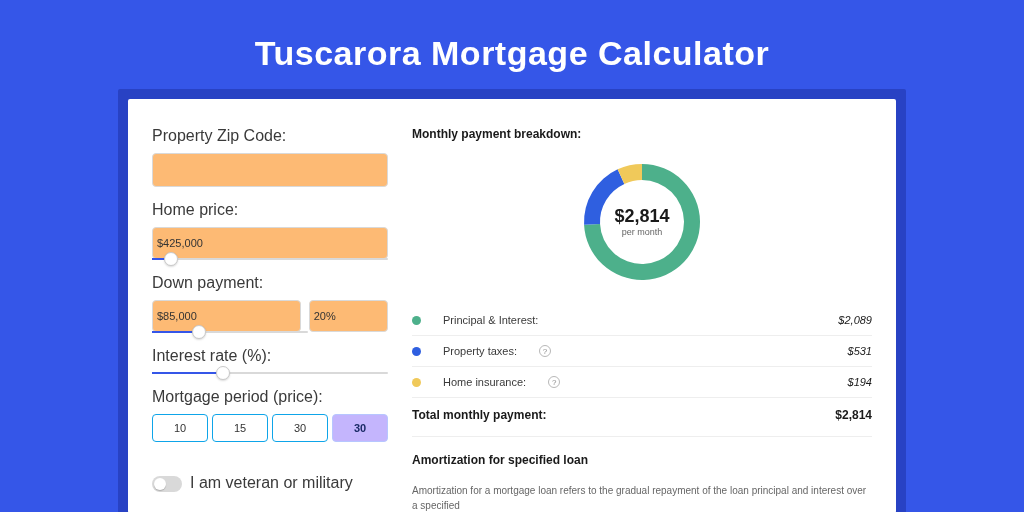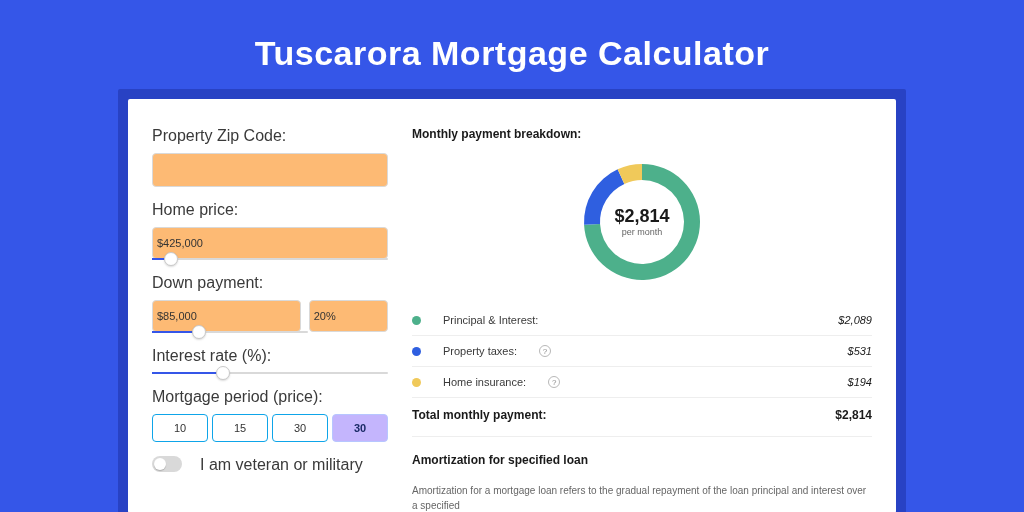--- a/index.html
+++ b/index.html
@@ -85,21 +85,21 @@
     text-align: center;
     cursor: pointer;
     color: #333;
   }
   .period-btn.active {
     background: #c4b5fd;
     border-color: #b7c6ff;
     color: #1a2a66;
     font-weight: 700;
   }
-  .toggle-row { display: flex; align-items: flex-start; gap: 18px; margin-top: 14px; }
+  .toggle-row { display: flex; align-items: flex-end; gap: 8px; margin-top: 32px; }
   .toggle {
     width: 30px; height: 16px;
     border-radius: 10px;
     background: #d9d9d9;
     position: relative;
   }
   .toggle::after {
     content: '';
     position: absolute;
     left: 2px; top: 2px;

